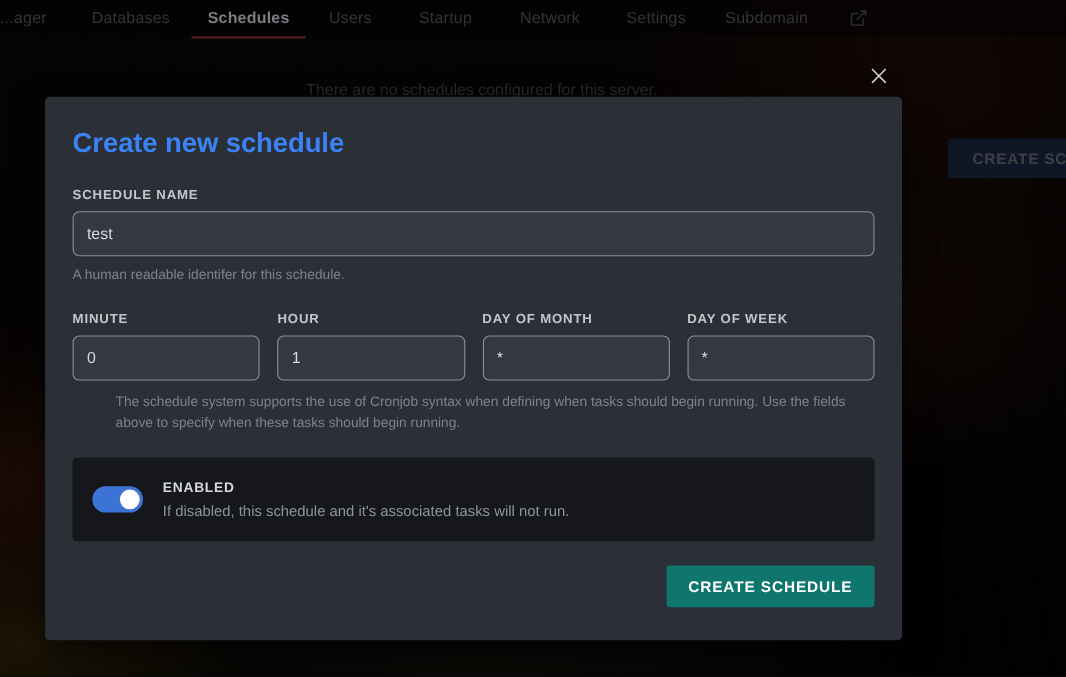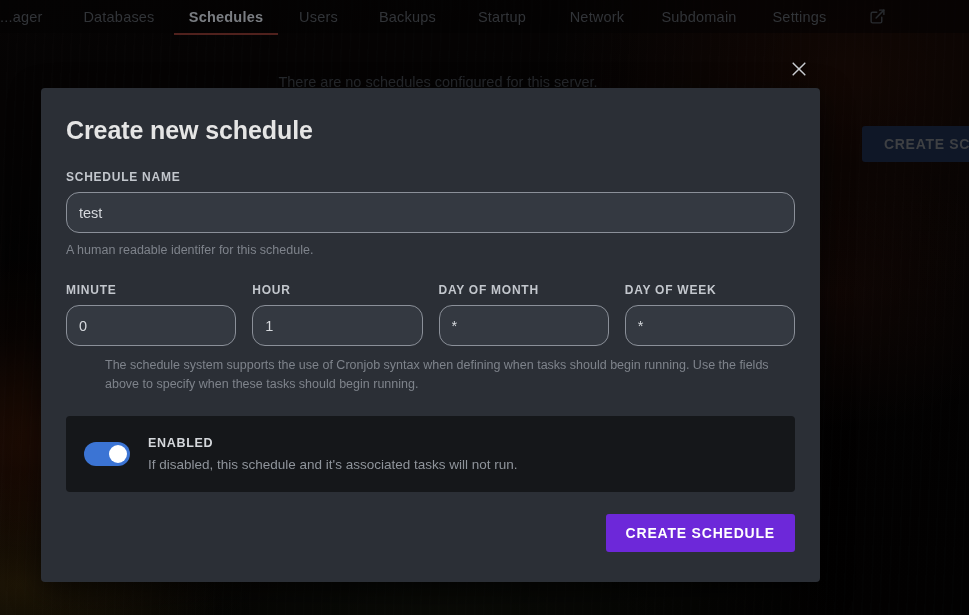--- a/index.html
+++ b/index.html
@@ -141,40 +141,40 @@
     top: 88px;
     width: 779px;
     height: 494px;
     background: #2b2f36;
     border-radius: 4px;
     box-shadow: 0 10px 30px rgba(0,0,0,0.55);
     z-index: 6;
     padding: 28px 25px 0 25px;
   }
   .modal-title {
-    color: #e5e5e5;
+    color: #3b82f6;
     font-size: 25px;
     font-weight: bold;
     letter-spacing: -0.1px;
     margin-bottom: 25px;
   }
 
   .field-label {
     color: #c3c7cd;
     font-size: 12px;
     font-weight: 600;
     letter-spacing: 0.75px;
     margin-bottom: 8px;
   }
   .text-input {
     width: 100%;
     height: 41px;
     background: #343941;
     border: 1px solid #8b9099;
-    border-radius: 13px;
+    border-radius: 6px;
     color: #d6d9dd;
     font-family: "Liberation Sans", sans-serif;
     font-size: 14.5px;
     padding: 0 12px;
     outline: none;
   }
   .help-text {
     color: #7e838b;
     font-size: 12.5px;
     line-height: 1.45;
@@ -241,21 +241,21 @@
 
   
   .modal-footer {
     display: flex;
     justify-content: flex-end;
     margin-top: 22px;
   }
   .primary-btn {
     height: 38px;
     padding: 0 20px;
-    background: #6d28d9;
+    background: #0f766e;
     color: #ffffff;
     border: none;
     border-radius: 3px;
     font-family: "Liberation Sans", sans-serif;
     font-size: 14px;
     font-weight: 600;
     letter-spacing: 0.8px;
     cursor: pointer;
   }
 </style>
@@ -273,34 +273,31 @@
     </div>
     <div class="nav-item" style="width:110px;">
       <span>Databases</span>
     </div>
     <div class="nav-item active" style="width:104px;">
       <span>Schedules</span>
     </div>
     <div class="nav-item" style="width:81px;">
       <span>Users</span>
     </div>
-    <div class="nav-item" style="width:97px;">
-      <span>Backups</span>
-    </div>
     <div class="nav-item" style="width:92px;">
       <span>Startup</span>
     </div>
     <div class="nav-item" style="width:98px;">
       <span>Network</span>
     </div>
+    <div class="nav-item" style="width:95px;">
+      <span>Settings</span>
+    </div>
     <div class="nav-item" style="width:106px;">
       <span>Subdomain</span>
-    </div>
-    <div class="nav-item" style="width:95px;">
-      <span>Settings</span>
     </div>
     <div class="nav-ext" style="width:60px;">
       <svg width="17" height="17" viewBox="0 0 24 24" fill="none" stroke="currentColor" stroke-width="2" stroke-linecap="round" stroke-linejoin="round">
         <path d="M18 13v6a2 2 0 0 1-2 2H5a2 2 0 0 1-2-2V8a2 2 0 0 1 2-2h6"></path>
         <polyline points="15 3 21 3 21 9"></polyline>
         <line x1="10" y1="14" x2="21" y2="3"></line>
       </svg>
     </div>
   </div>
 

